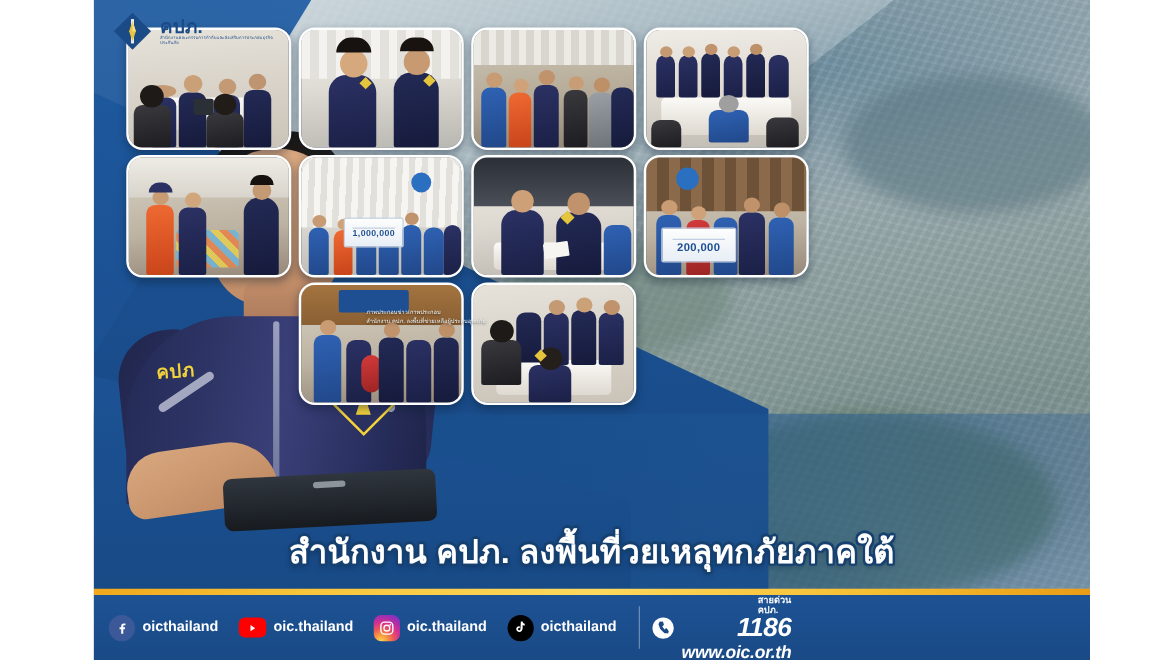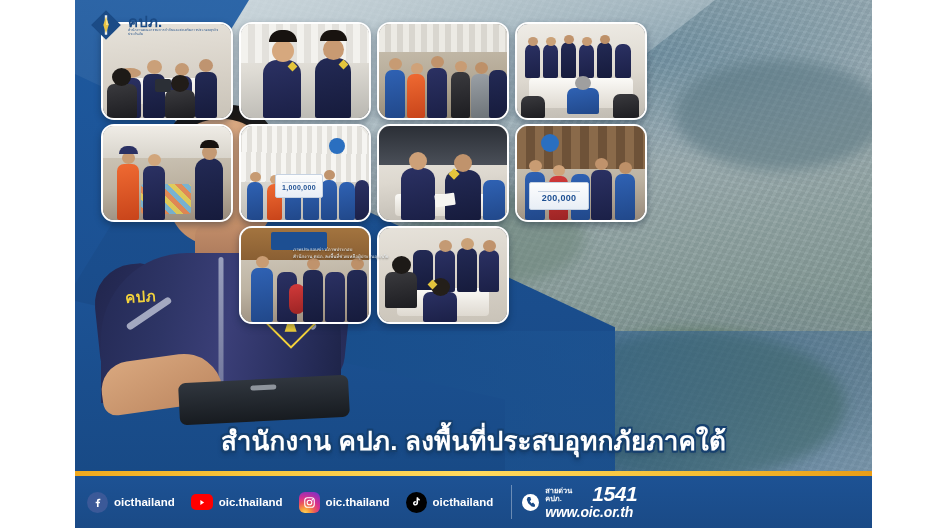--- a/index.html
+++ b/index.html
@@ -83,21 +83,21 @@
 
   .vdiv{width:1px;height:34px;background:rgba(255,255,255,.35);margin:0 10px 0 2px;}
 
   
   .hotline{display:flex;align-items:center;gap:6px;padding-right:8px;}
   .phone-ic{width:17px;height:17px;border-radius:50%;background:#fff;position:relative;flex:0 0 auto;}
   .phone-ic:after{content:"";position:absolute;left:4px;top:3.5px;width:9px;height:10px;
     background:#1a4a86;
     clip-path:polygon(18% 0,45% 0,55% 28%,40% 42%,60% 66%,76% 54%,100% 80%,92% 100%,60% 96%,22% 62%,6% 24%);}
   .hot-txt{line-height:1;}
-  .hot-row1{display:flex;align-items:flex-end;gap:20px;}
+  .hot-row1{display:flex;align-items:flex-end;gap:3px;flex-direction:column;}
   .hot-small{color:#fff;font-size:7.4px;font-weight:bold;line-height:1.05;text-align:left;}
   .hot-num{color:#fff;font-size:21px;font-weight:bold;font-style:italic;letter-spacing:-.4px;line-height:.85;}
   .hot-url{color:#fff;font-size:14px;font-weight:bold;font-style:italic;margin-top:2px;letter-spacing:-.2px;}
 
   
   .connect{position:relative;width:112px;height:52px;background:#ffffff;
     clip-path:polygon(16px 0,100% 0,100% 100%,0 100%);
     display:flex;flex-direction:column;align-items:center;justify-content:center;gap:1px;}
   .bot{width:26px;height:26px;}
   .connect-name{font-size:10.5px;font-weight:bold;color:#2b7fc4;letter-spacing:-.2px;}
@@ -426,21 +426,21 @@
           <div class="fig" style="left:52px;width:19px;height:18px;bottom:26px;border-radius:50%;background:#241f1a;"></div>
           <div style="position:absolute;left:50px;bottom:34px;width:7px;height:7px;background:#e4c53c;transform:rotate(45deg);"></div>
         </div>
       </div>
     </div>
 
     <div class="band"></div>
     <div class="band-wedge"></div>
 
     <div class="headline">
-      <span class="hl hl1">สำนักงาน คปภ. ลงพื้นที่ประสบอุทกภัยภาคใต้</span>
+      <span class="hl hl1">สำนักงาน คปภ. ลงพื้นที่วยเหลุทกภัยภาคใต้</span>
     </div>
 
     <div class="gold"></div>
 
     <div class="footer">
       <div class="socials">
 
         <div class="soc">
           <span class="ic ic-fb">
             <svg width="12" height="12" viewBox="0 0 24 24">
@@ -483,21 +483,21 @@
         <div class="vdiv"></div>
 
         <div class="hotline">
           <span class="phone-ic"></span>
           <div class="hot-txt">
             <div class="hot-row1">
               <div>
                 <div class="hot-small">สายด่วน</div>
                 <div class="hot-small">คปภ.</div>
               </div>
-              <div class="hot-num">1541</div>
+              <div class="hot-num">1186</div>
             </div>
             <div class="hot-url">www.oic.or.th</div>
           </div>
         </div>
       </div>
 
     </div>
 
   </div>
 </div>

